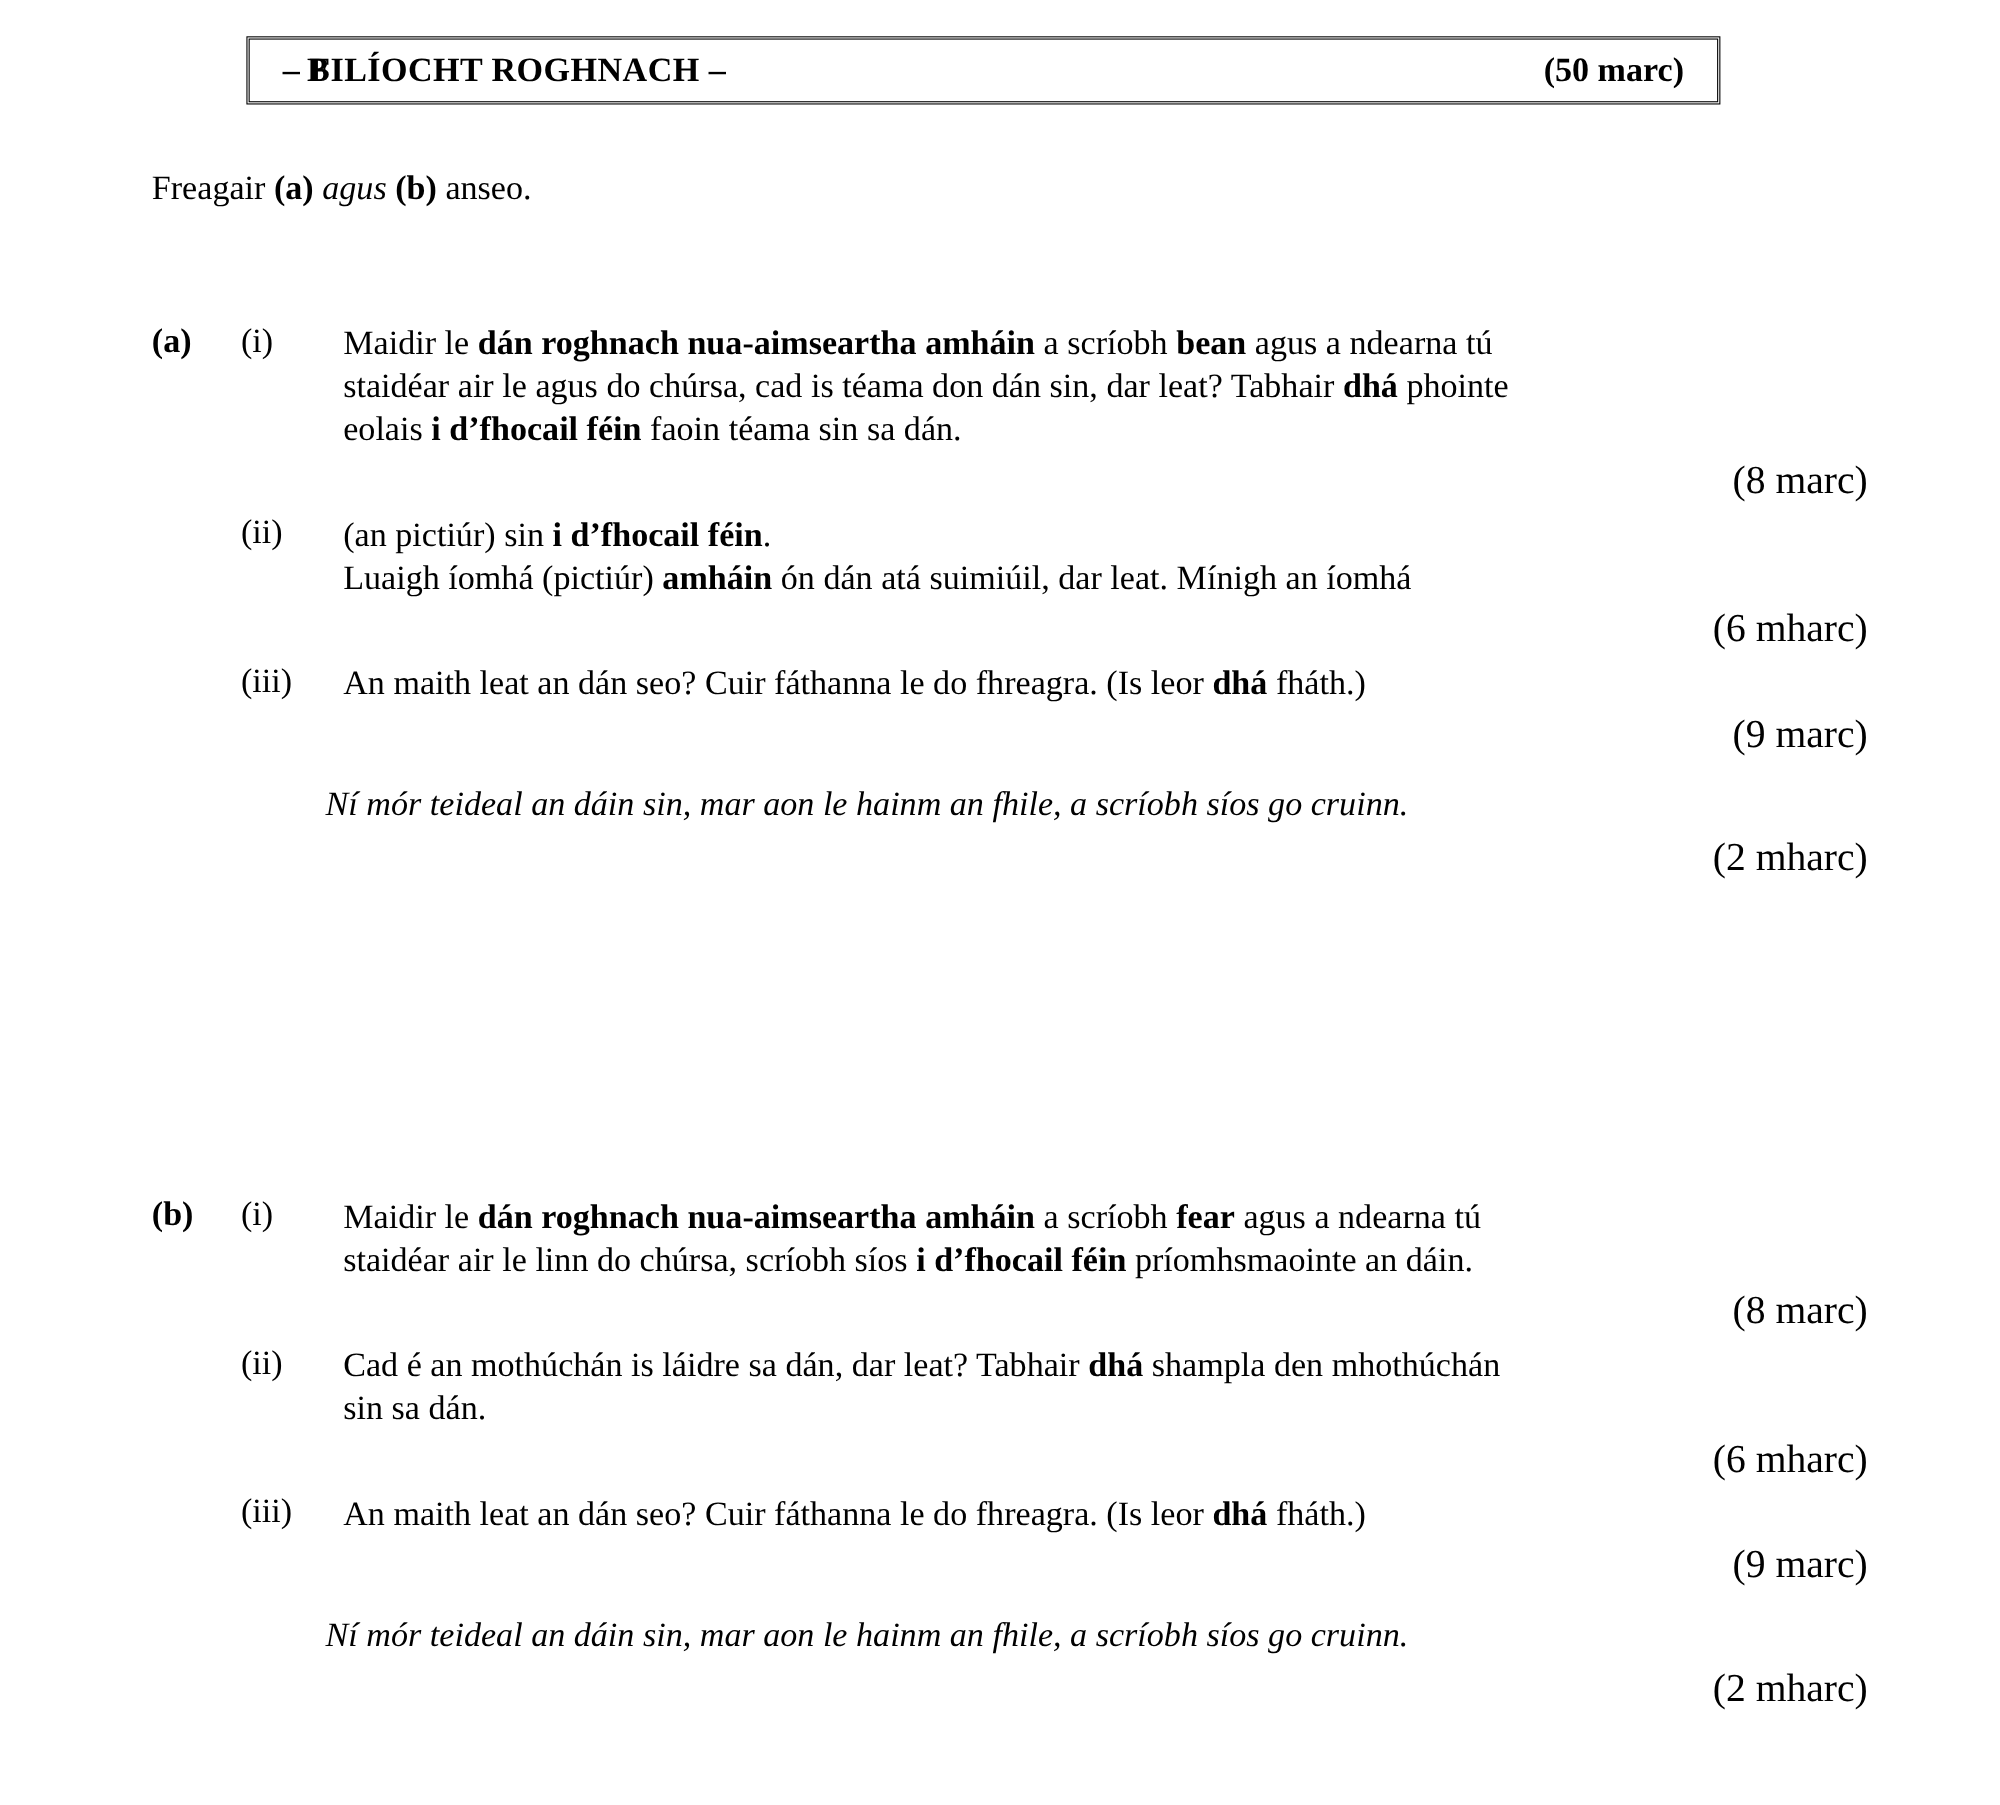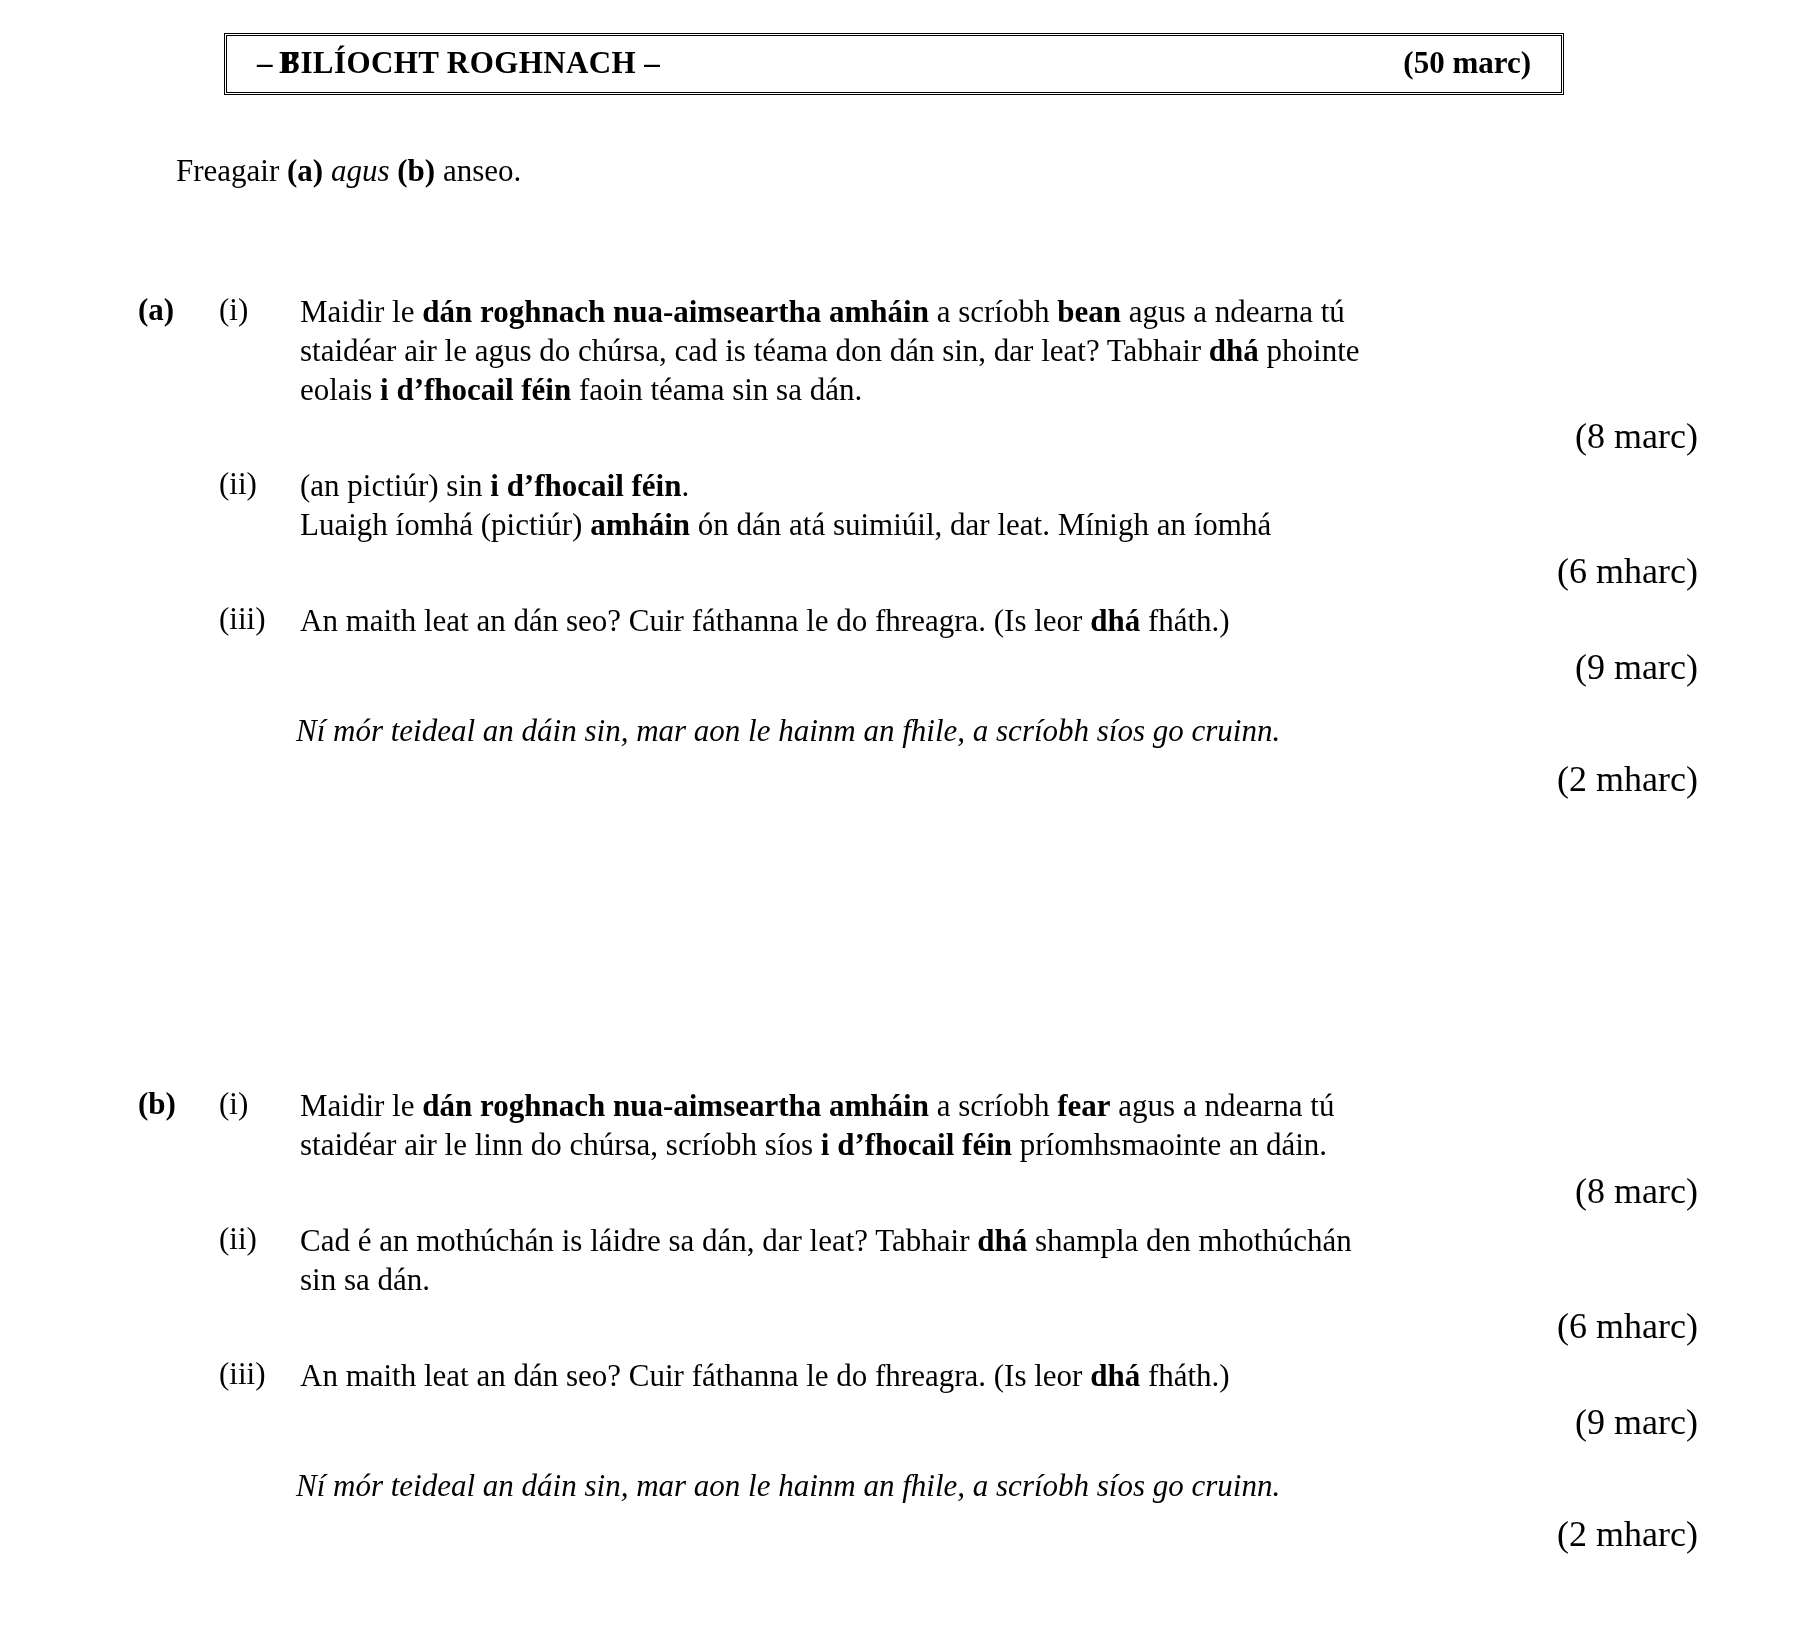--- a/index.html
+++ b/index.html
@@ -71,21 +71,20 @@
   }
 
   
   .intro {
     position: absolute;
     left: 138px;
     top: 155px;
     font-size: 31px;
     line-height: 1.0;
     white-space: nowrap;
-    margin-left: 38px;
   }
 
   
   .qgroup {
     position: absolute;
     left: 0;
     width: 1818px;
   }
   .qgroup.a { top: 292px; }
   .qgroup.b { top: 1086px; }
@@ -103,21 +102,21 @@
     font-weight: bold;
   }
   .roman-label {
     position: absolute;
     left: 219px;
     top: 0;
     font-size: 31px;
   }
   .qtext {
     position: absolute;
-    left: 300px;
+    left: 312px;
     top: 0;
     width: 1240px;
     font-size: 31px;
     line-height: 39px;
   }
   .qtext .ln { display: block; white-space: nowrap; }
 
   .marks {
     position: absolute;
     right: 120px;

